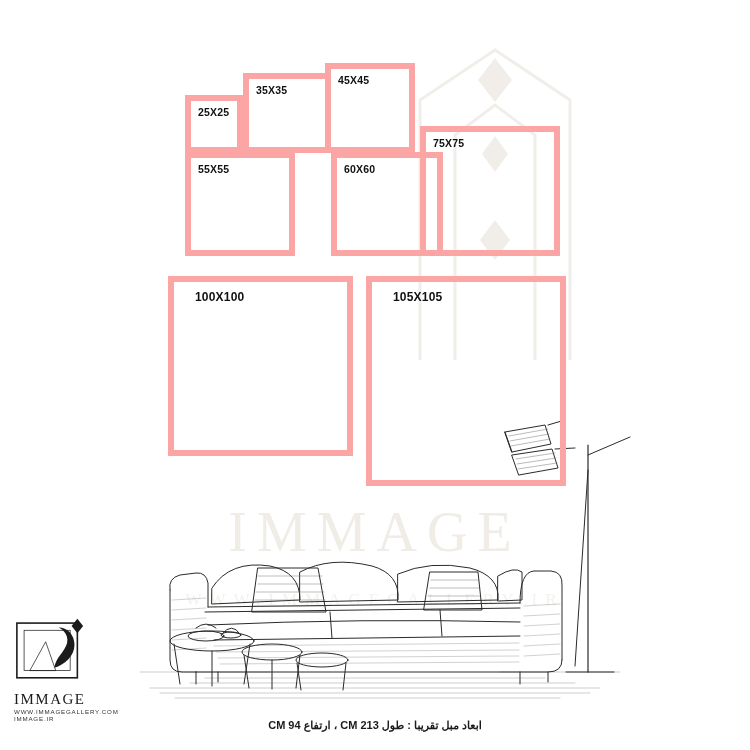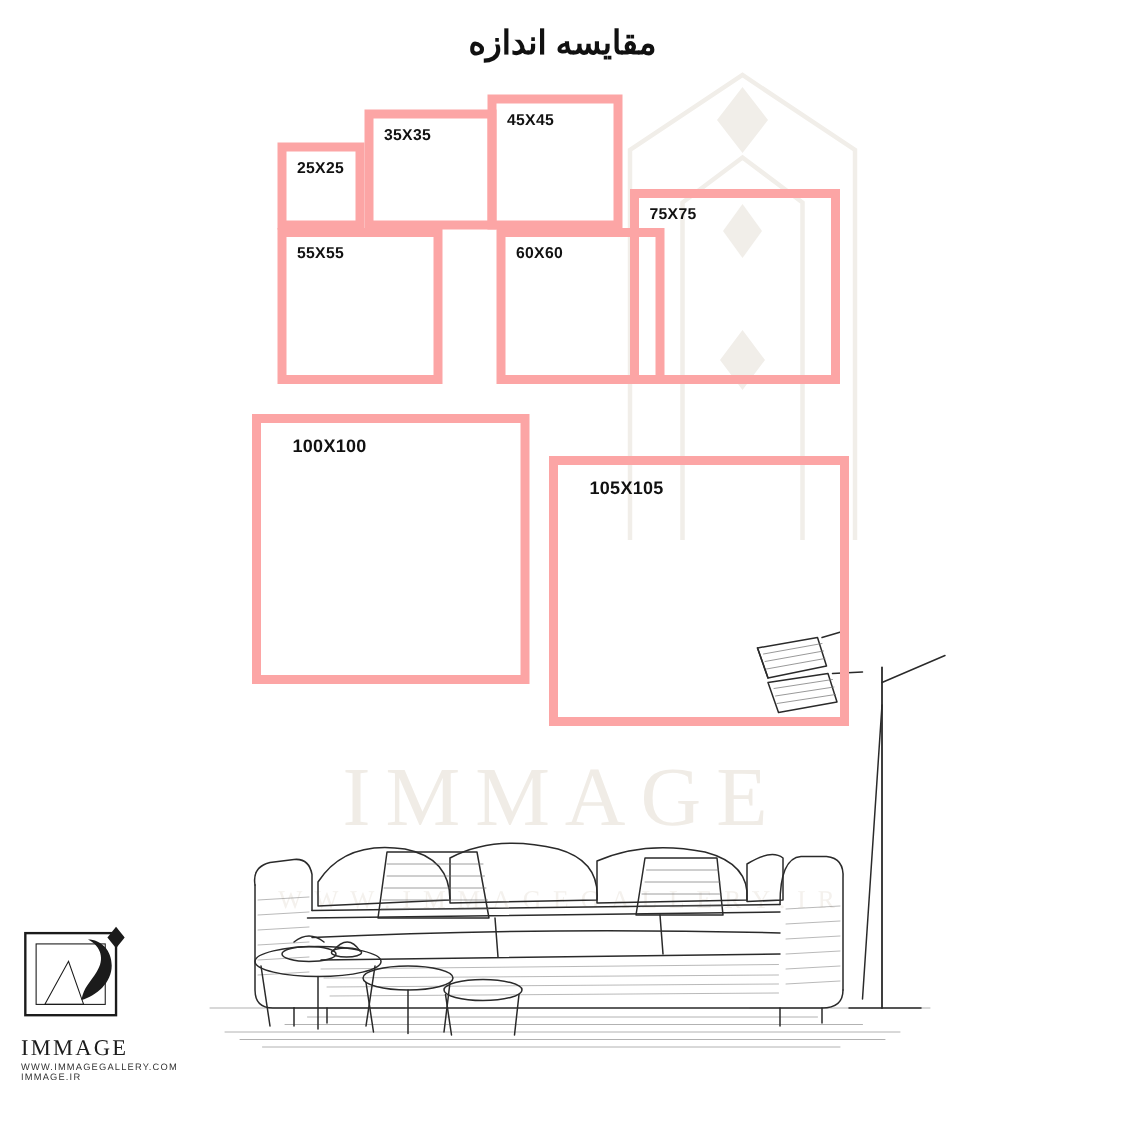--- a/index.html
+++ b/index.html
@@ -175,21 +175,20 @@
       <g fill="#f1eee9">
         <path d="M95 18 L112 40 L95 62 L78 40 Z"></path>
         <path d="M95 96 L108 114 L95 132 L82 114 Z"></path>
         <path d="M95 180 L110 200 L95 220 L80 200 Z"></path>
       </g>
     </svg>
     <div id="wm-text">IMMAGE</div>
     <div id="wm-url">WWW.IMMAGEGALLERY.IR</div>
   </div>
 
-  <div id="title">مقایسه اندازه</div>
 
   <svg id="scene" viewBox="0 0 750 750" aria-hidden="true">
     <g stroke="#2a2a2a" fill="none" stroke-width="1" stroke-linejoin="round" stroke-linecap="round">
 
       <g stroke="#9a9a9a" stroke-width="0.6" opacity="0.85">
         <path d="M150 688 L600 688"></path>
         <path d="M160 693 L590 693"></path>
         <path d="M175 698 L560 698"></path>
         <path d="M190 683 L575 683"></path>
         <path d="M205 678 L545 678"></path>
@@ -308,32 +307,33 @@
       </div>
       <div class="frame" style="left: 185px; top: 152px; width: 110px; height: 104px;">
         <div class="flabel">55X55</div>
       </div>
       <div class="frame" style="left: 300px; top: 152px; width: 112px; height: 104px; margin-left: 31px;">
         <div class="flabel">60X60</div>
       </div>
       <div class="frame big" style="left: 168px; top: 276px; width: 185px; height: 180px;">
         <div class="flabel">100X100</div>
       </div>
-      <div class="frame big" style="left: 366px; top: 276px; width: 200px; height: 180px; margin-top: 28px;">
+      <div class="frame big" style="left: 366px; top: 276px; width: 200px; height: 210px;">
         <div class="flabel">105X105</div>
       </div>
     </div>
 
   <div id="logo-box">
     <svg id="logo-mark" viewBox="0 0 100 100" aria-hidden="true">
       <rect x="4" y="14" width="84" height="76" fill="none" stroke="#1b1b1b" stroke-width="2.2"></rect>
       <rect x="14" y="24" width="64" height="56" fill="none" stroke="#1b1b1b" stroke-width="1"></rect>
       <path d="M22 80 L44 40 L58 80 Z" fill="none" stroke="#1b1b1b" stroke-width="1"></path>
       <path d="M62 20 C74 26 78 38 70 50 C64 60 58 64 56 76 C70 72 84 60 84 44 C84 30 74 20 62 20 Z" fill="#1b1b1b"></path>
       <path d="M88 8 L96 18 L88 28 L80 18 Z" fill="#1b1b1b"></path>
     </svg>
     <div id="logo-name">IMMAGE</div>
     <div id="logo-url1">WWW.IMMAGEGALLERY.COM</div>
     <div id="logo-url2">IMMAGE.IR</div>
   </div>
 
+  <div id="caption">ابعاد مبل تقریبا : طول 213 CM ، ارتفاع 94 CM</div>
 
 </div>
 
 </body></html>

